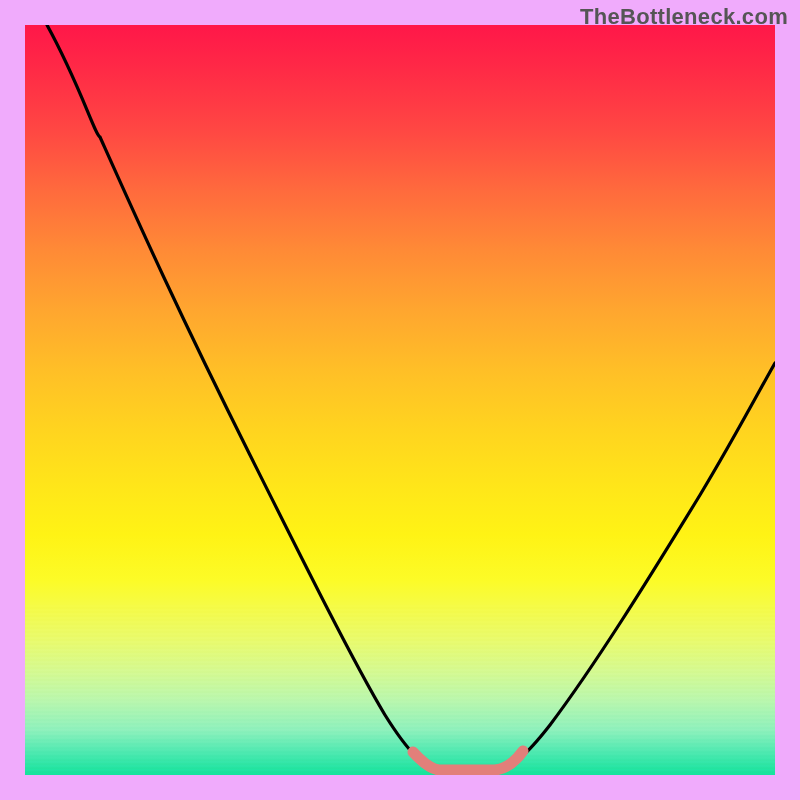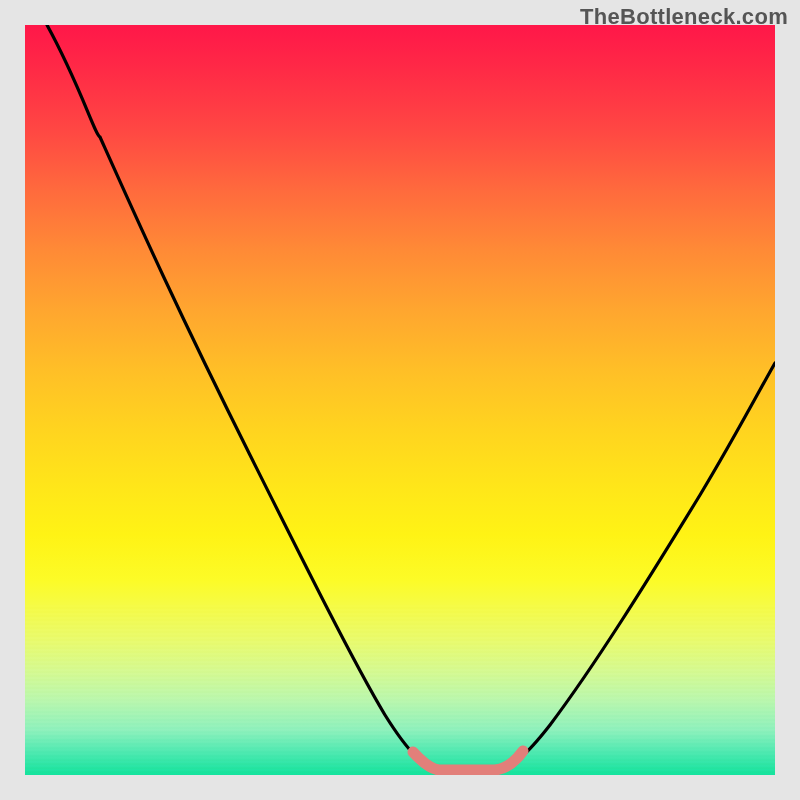--- a/index.html
+++ b/index.html
@@ -8,21 +8,21 @@
     width: 800px;
     height: 800px;
     background: #000;
     overflow: hidden;
     font-family: Arial, Helvetica, sans-serif;
   }
   .frame {
     position: relative;
     width: 800px;
     height: 800px;
-    background: #e5e5e5;
+    background: #f0abfc;
   }
   .watermark {
     position: absolute;
     top: 4px;
     right: 12px;
     color: #555;
     font-size: 22px;
     font-weight: 600;
     letter-spacing: 0.3px;
     z-index: 10;

